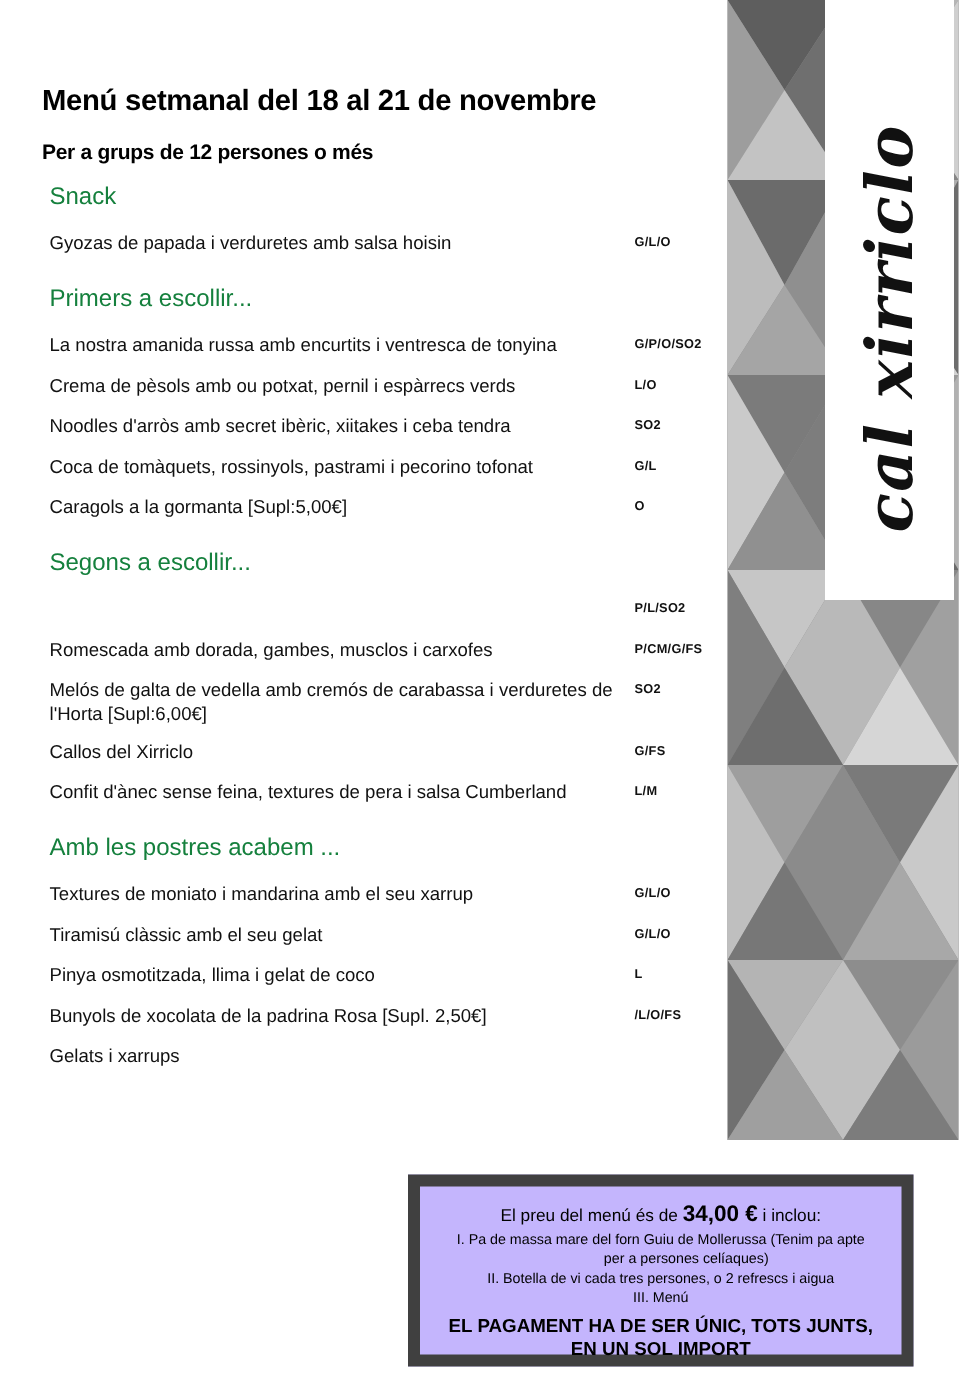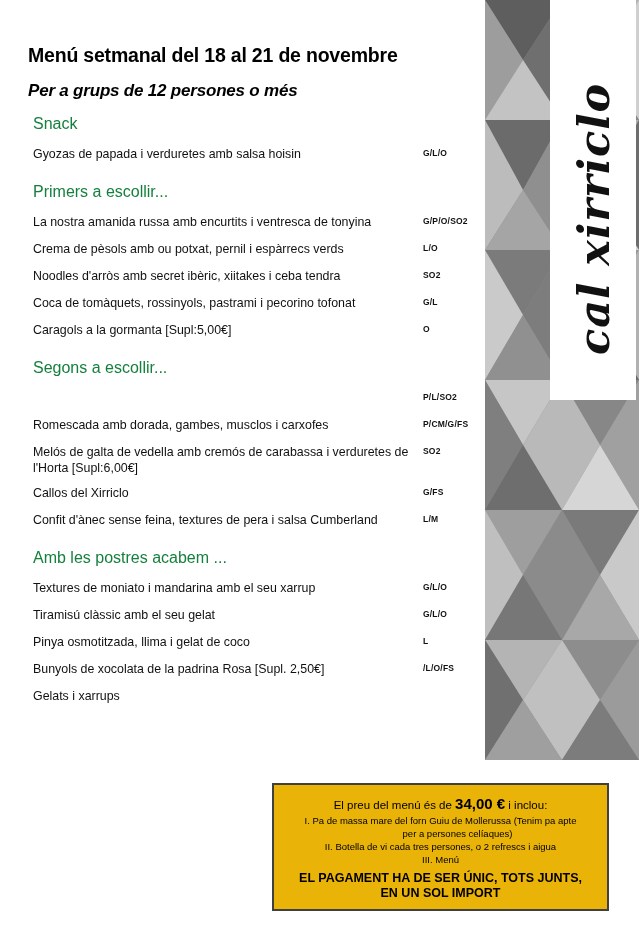--- a/index.html
+++ b/index.html
@@ -48,36 +48,35 @@
     font-size: 43px;
     letter-spacing: 1px;
     color: #111;
     white-space: nowrap;
   }
 
   
   #menu {
     position: absolute;
     left: 0;
-    top: 0;
+    top: 12px;
     width: 485px;
     padding: 44px 0 0 0;
   }
   .title-main {
     font-size: 19.5px;
     font-weight: bold;
     margin: 0 0 14px 28px;
     letter-spacing: -0.2px;
   }
   .title-sub {
-    font-size: 17px;
+    font-size: 14px;
     font-weight: bold;
     margin: 0 0 7px 28px;
     letter-spacing: -0.2px;
-    font-style: italic;
   }
   .section-head {
     font-size: 16px;
     color: #15803d;
     margin: 14px 0 9px 33px;
     font-weight: normal;
   }
   .row {
     position: relative;
     margin: 0 0 0 33px;
@@ -101,22 +100,22 @@
     letter-spacing: 0.2px;
   }
 
   
   #price-box {
     position: absolute;
     left: 272px;
     top: 783px;
     width: 337px;
     height: 128px;
-    border: 2px solid #404040;
-    background: #eab308;
+    border: 8px solid #404040;
+    background: #c4b5fd;
     box-sizing: border-box;
     padding: 10px 12px;
     text-align: center;
   }
   .price-line {
     font-size: 11.5px;
     margin-bottom: 3px;
   }
   .price-line .big {
     font-size: 15px;

